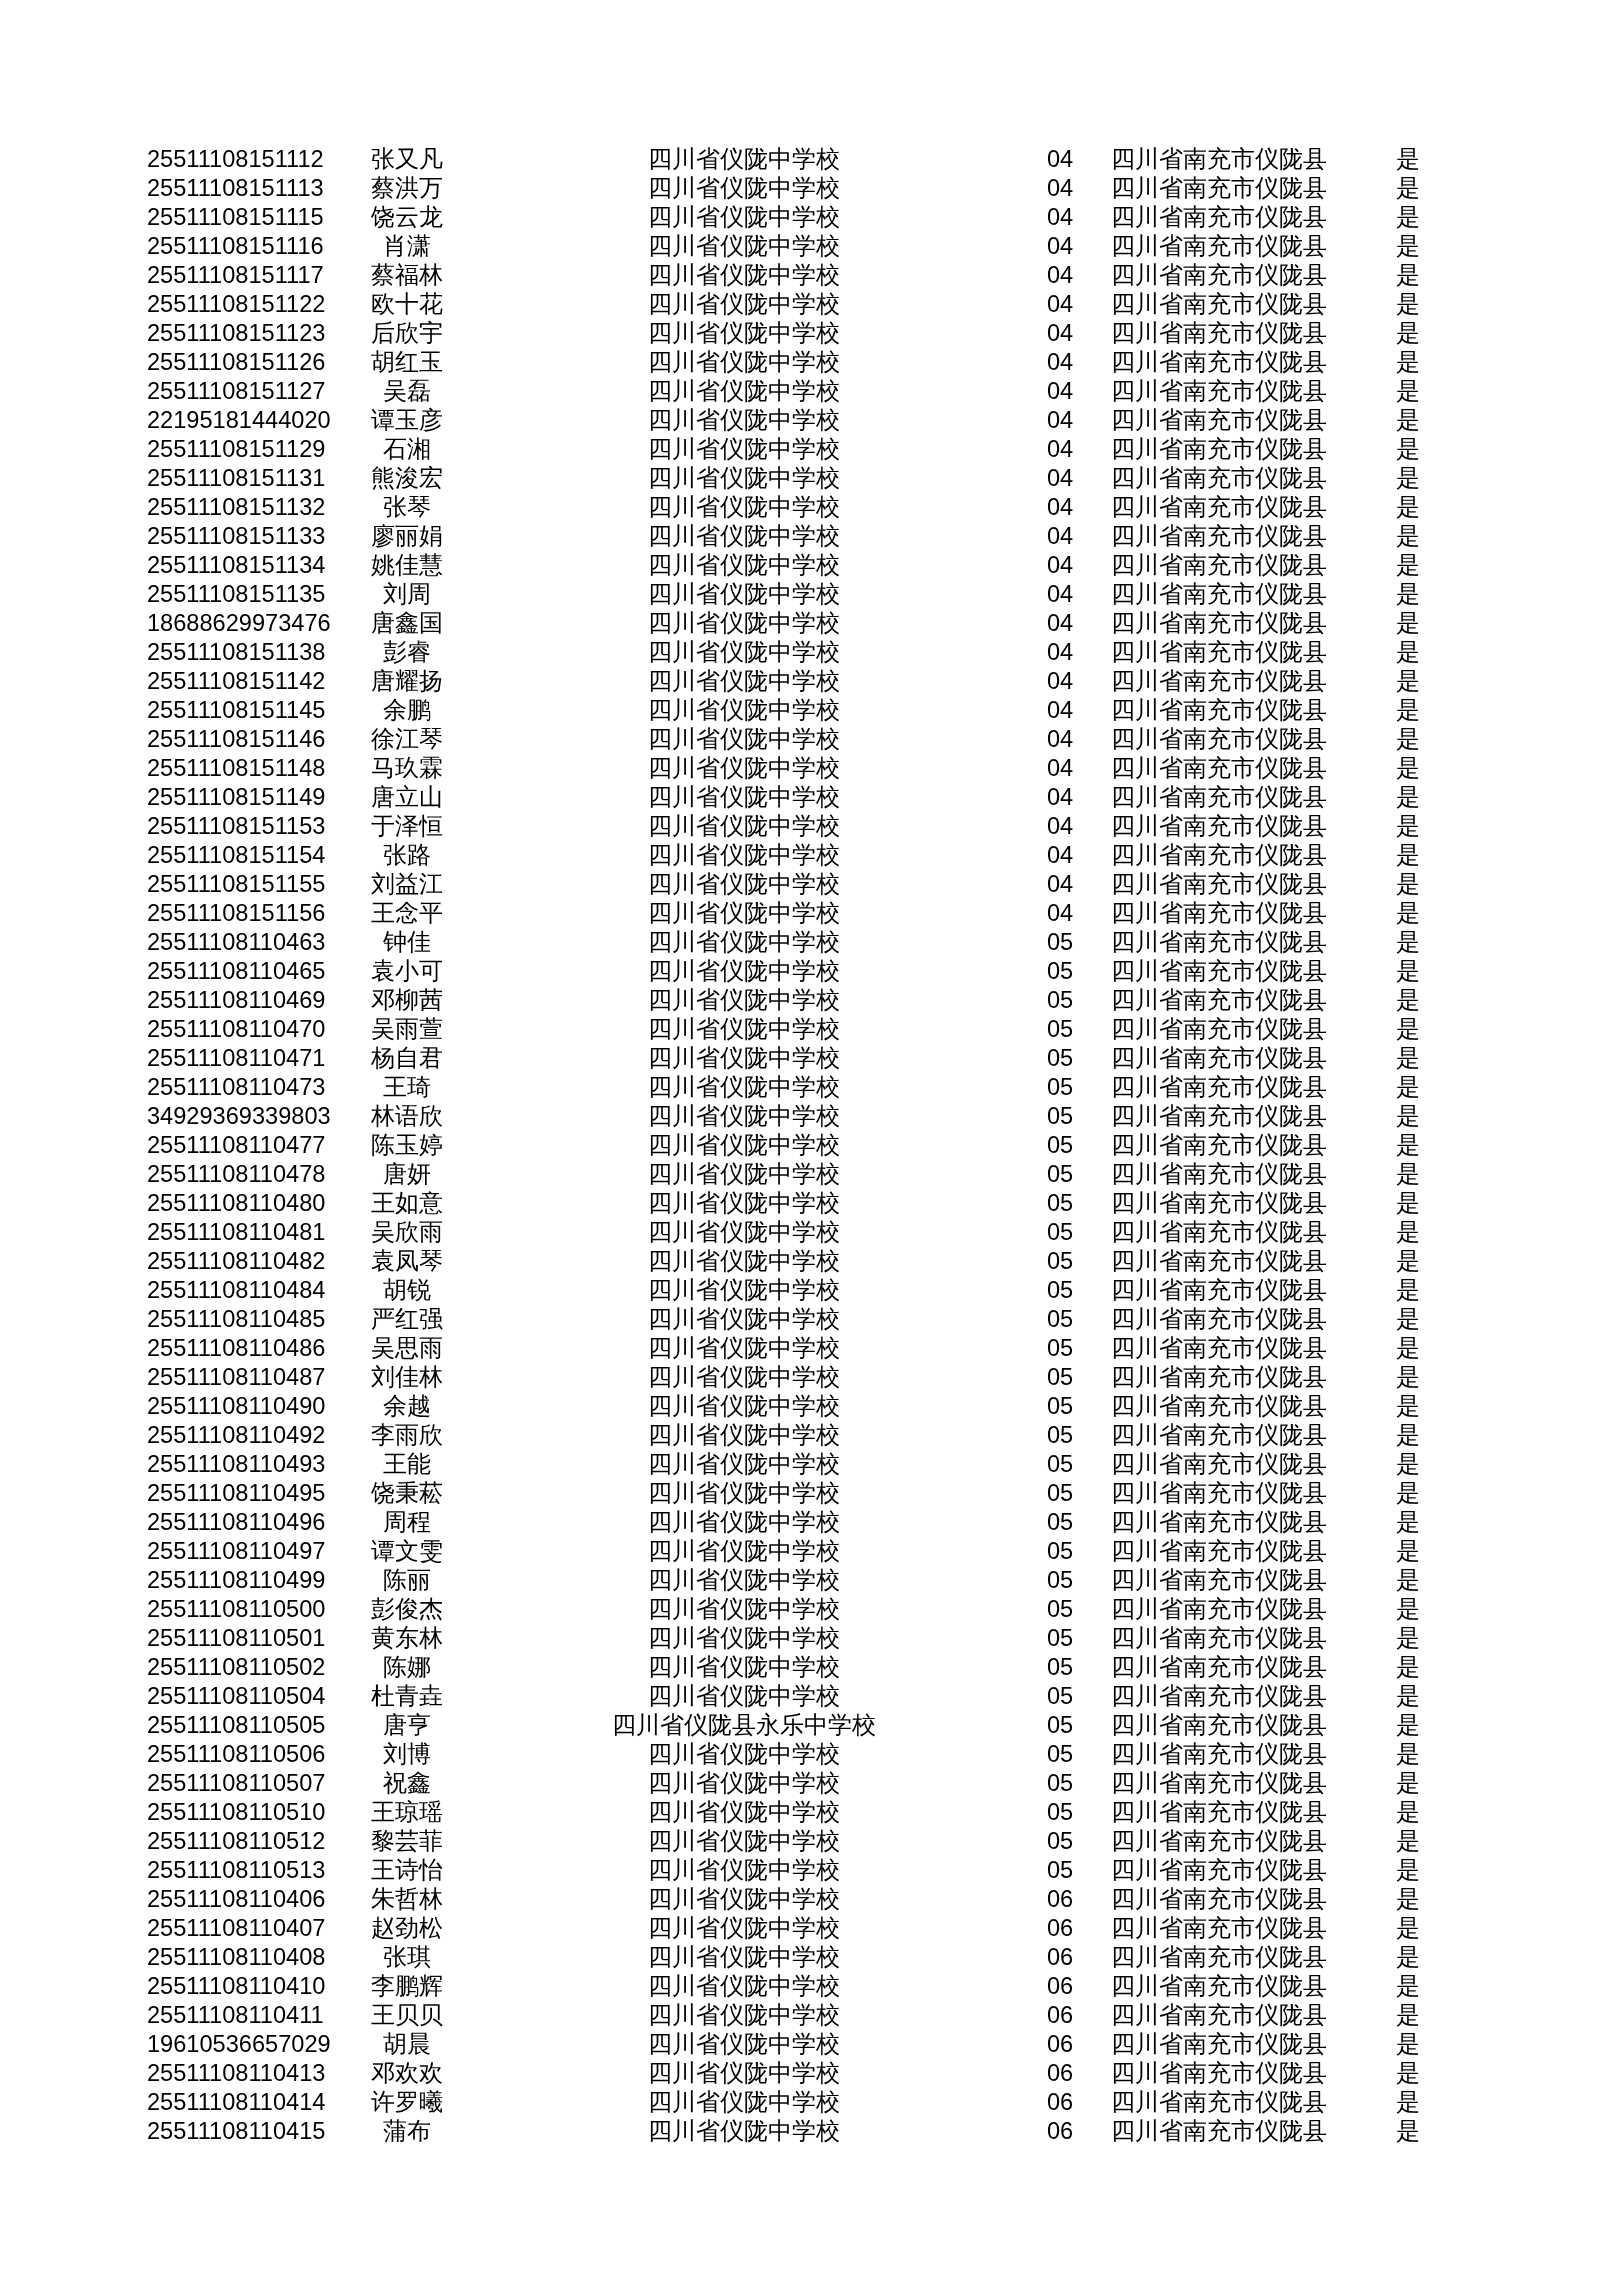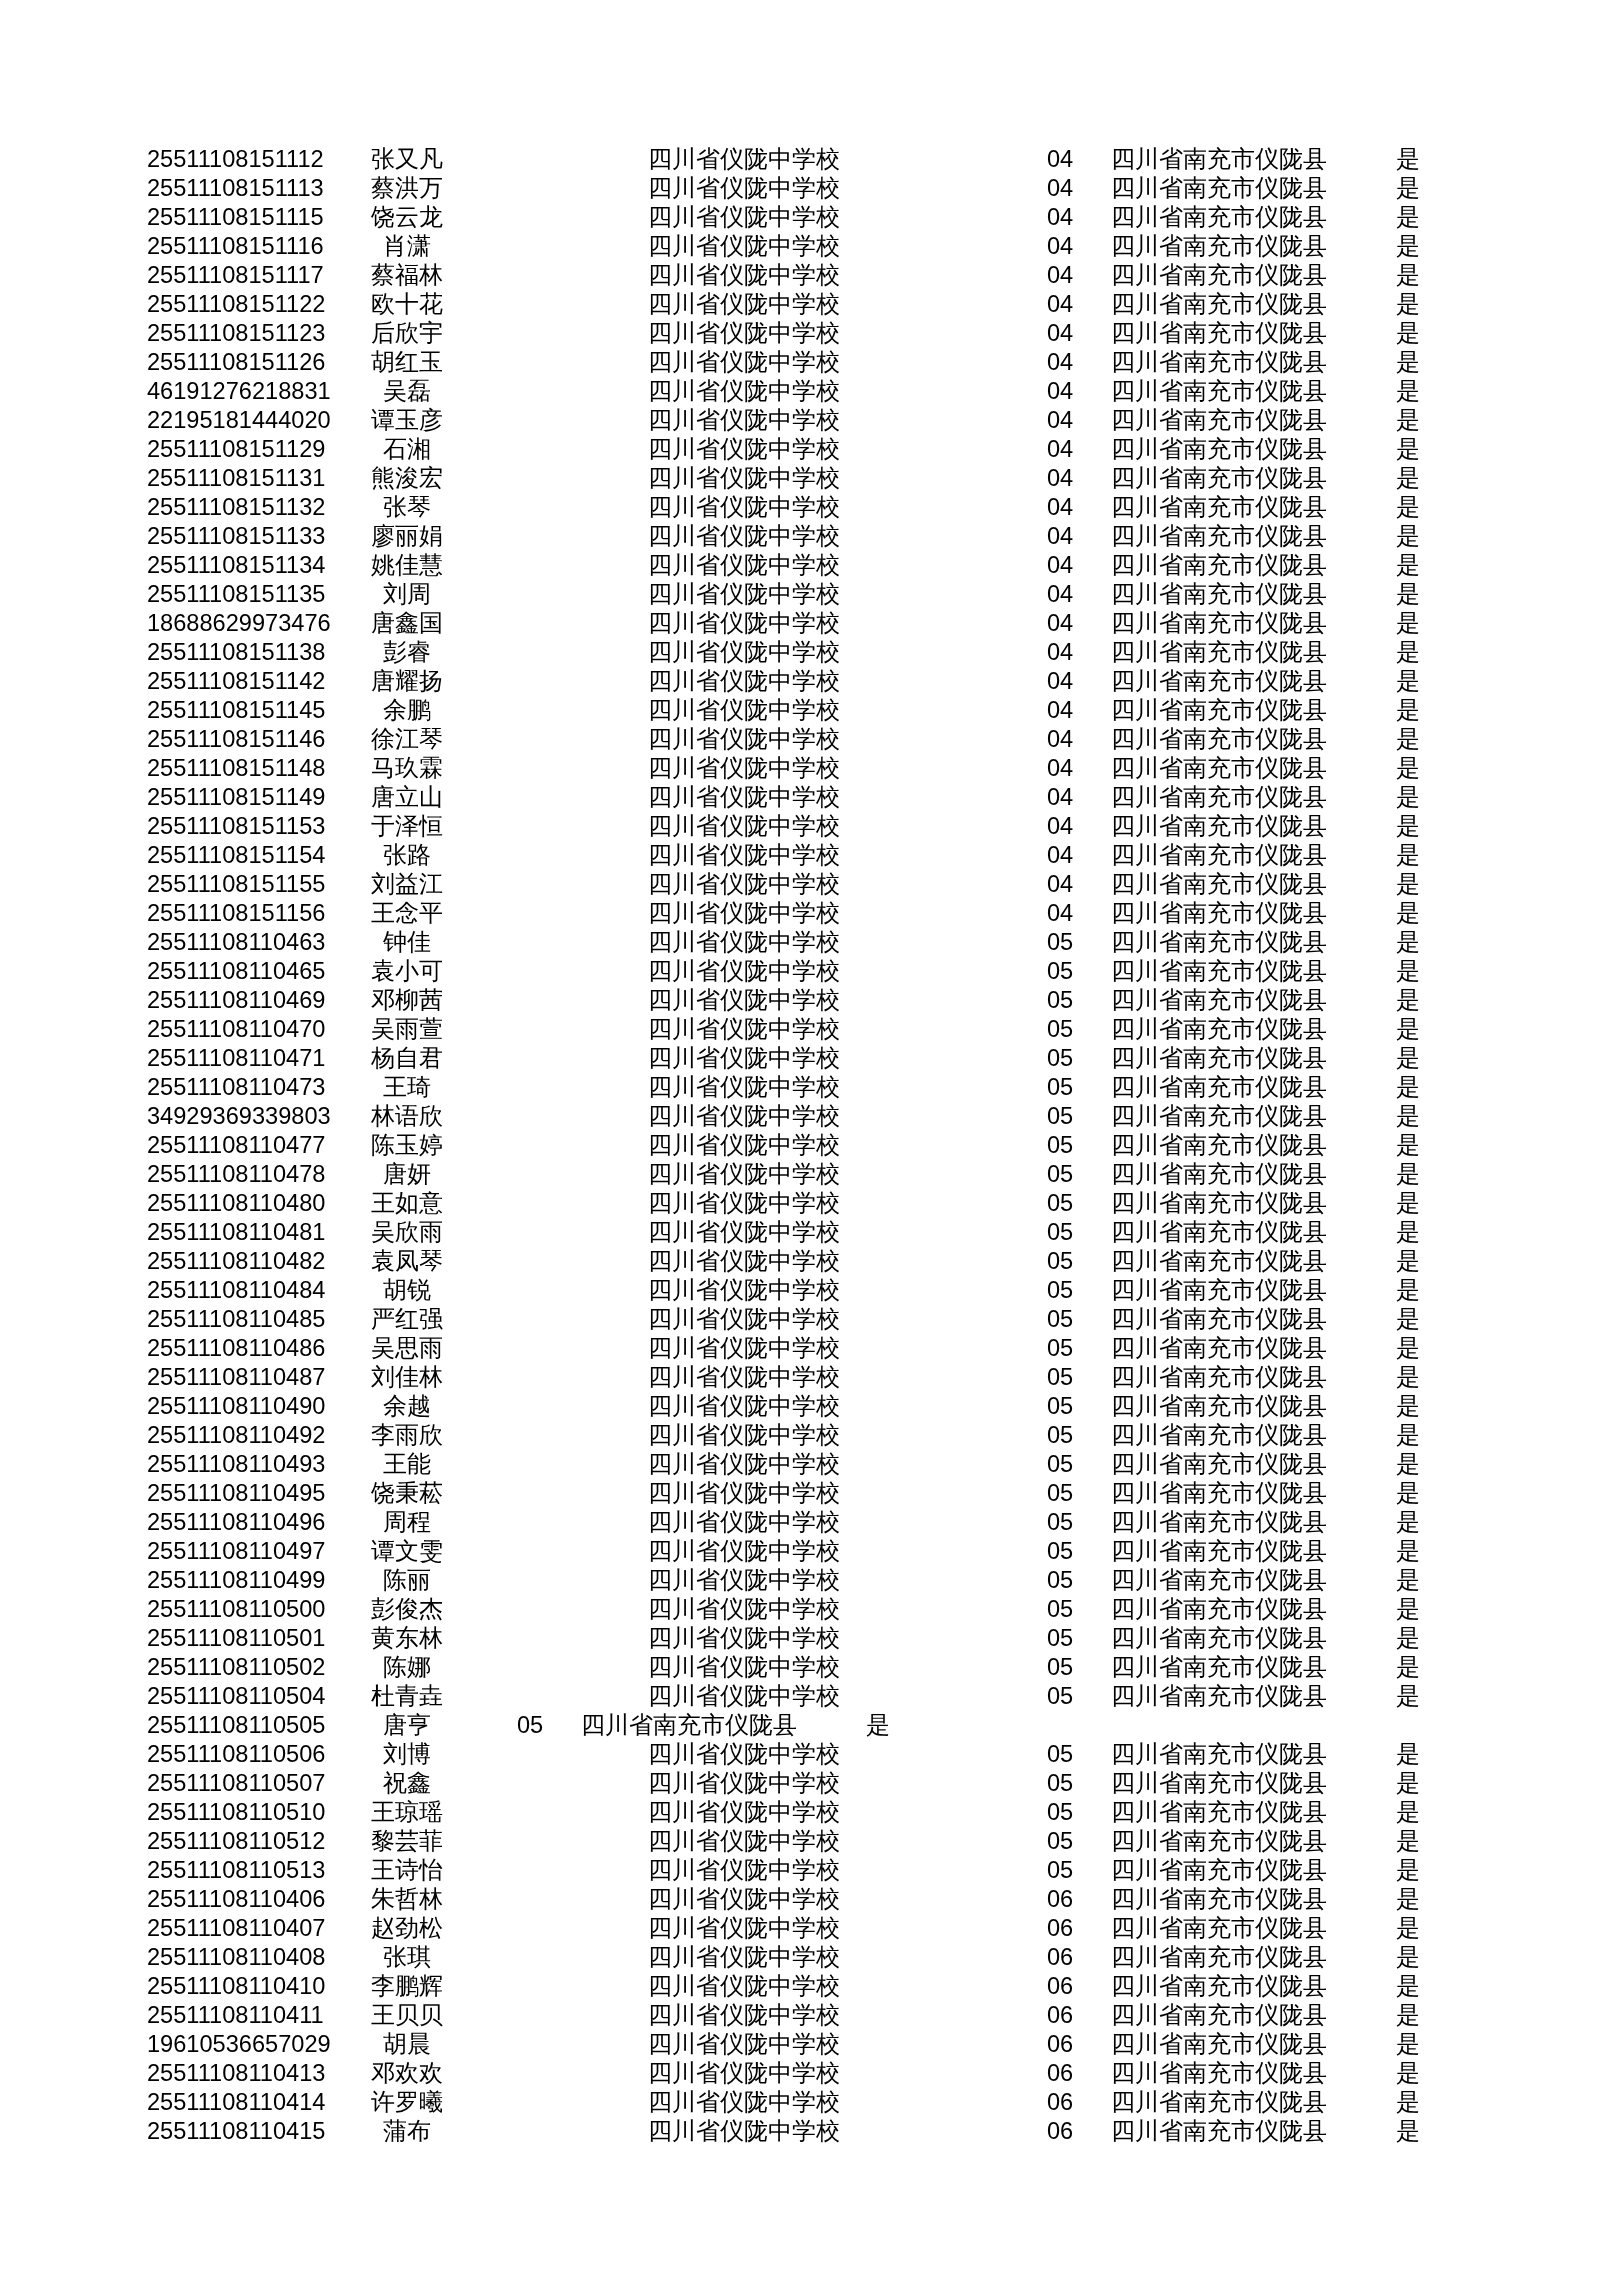--- a/index.html
+++ b/index.html
@@ -138,21 +138,21 @@
   <div class="row">
     <div class="cell c-id">25511108151126</div>
     <div class="cell c-name">胡红玉</div>
     <div class="cell c-school">四川省仪陇中学校</div>
     <div class="cell c-code">04</div>
     <div class="cell c-loc">四川省南充市仪陇县</div>
     <div class="cell c-flag">是</div>
   </div>
 
   <div class="row">
-    <div class="cell c-id">46191276218831</div>
+    <div class="cell c-id">25511108151127</div>
     <div class="cell c-name">吴磊</div>
     <div class="cell c-school">四川省仪陇中学校</div>
     <div class="cell c-code">04</div>
     <div class="cell c-loc">四川省南充市仪陇县</div>
     <div class="cell c-flag">是</div>
   </div>
 
   <div class="row">
     <div class="cell c-id">22195181444020</div>
     <div class="cell c-name">谭玉彦</div>
@@ -554,20 +554,21 @@
     <div class="cell c-name">杜青垚</div>
     <div class="cell c-school">四川省仪陇中学校</div>
     <div class="cell c-code">05</div>
     <div class="cell c-loc">四川省南充市仪陇县</div>
     <div class="cell c-flag">是</div>
   </div>
 
   <div class="row">
     <div class="cell c-id">25511108110505</div>
     <div class="cell c-name">唐亨</div>
+    <div class="cell c-school">四川省仪陇县永乐中学校</div>
     <div class="cell c-code">05</div>
     <div class="cell c-loc">四川省南充市仪陇县</div>
     <div class="cell c-flag">是</div>
   </div>
 
   <div class="row">
     <div class="cell c-id">25511108110506</div>
     <div class="cell c-name">刘博</div>
     <div class="cell c-school">四川省仪陇中学校</div>
     <div class="cell c-code">05</div>

